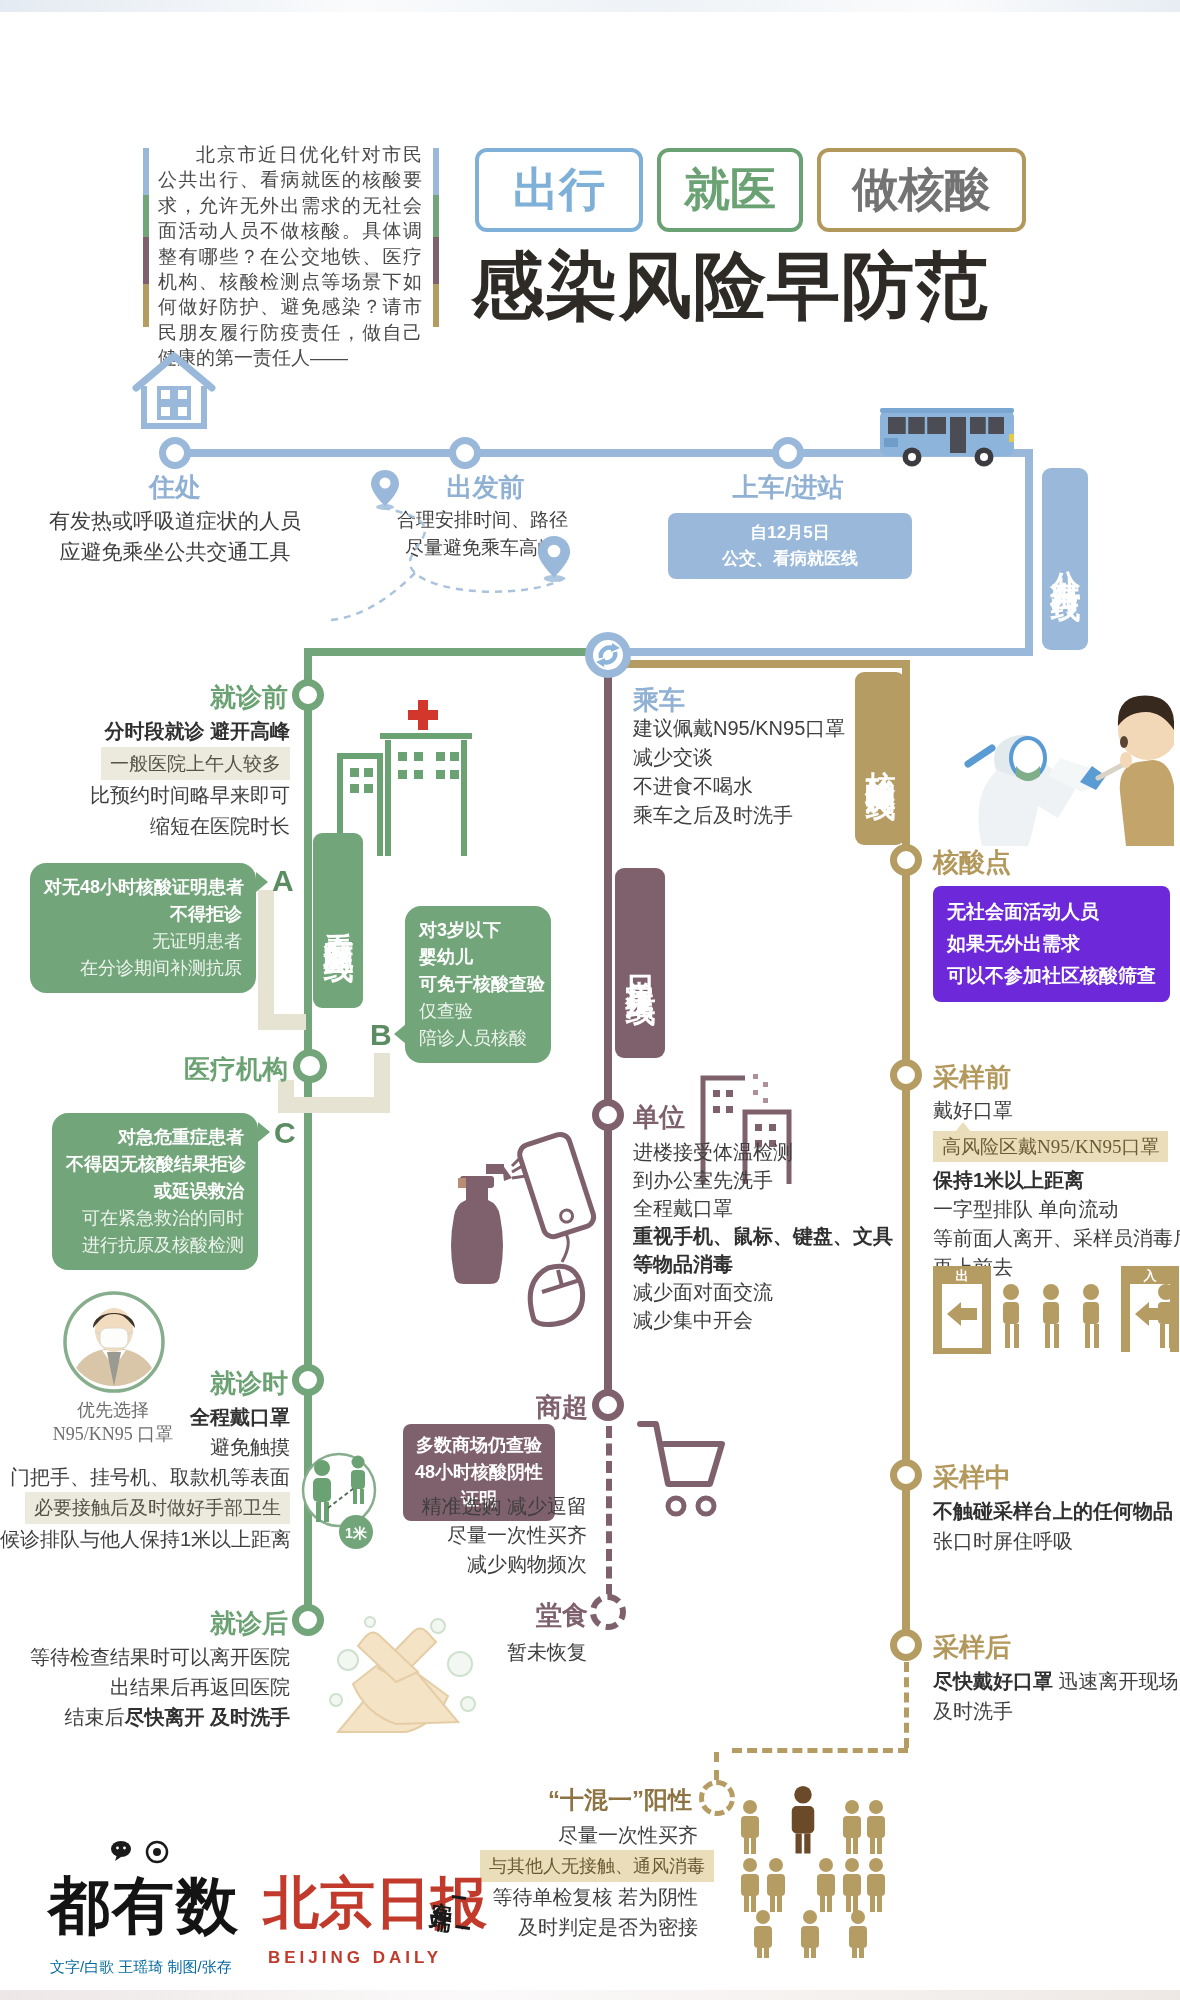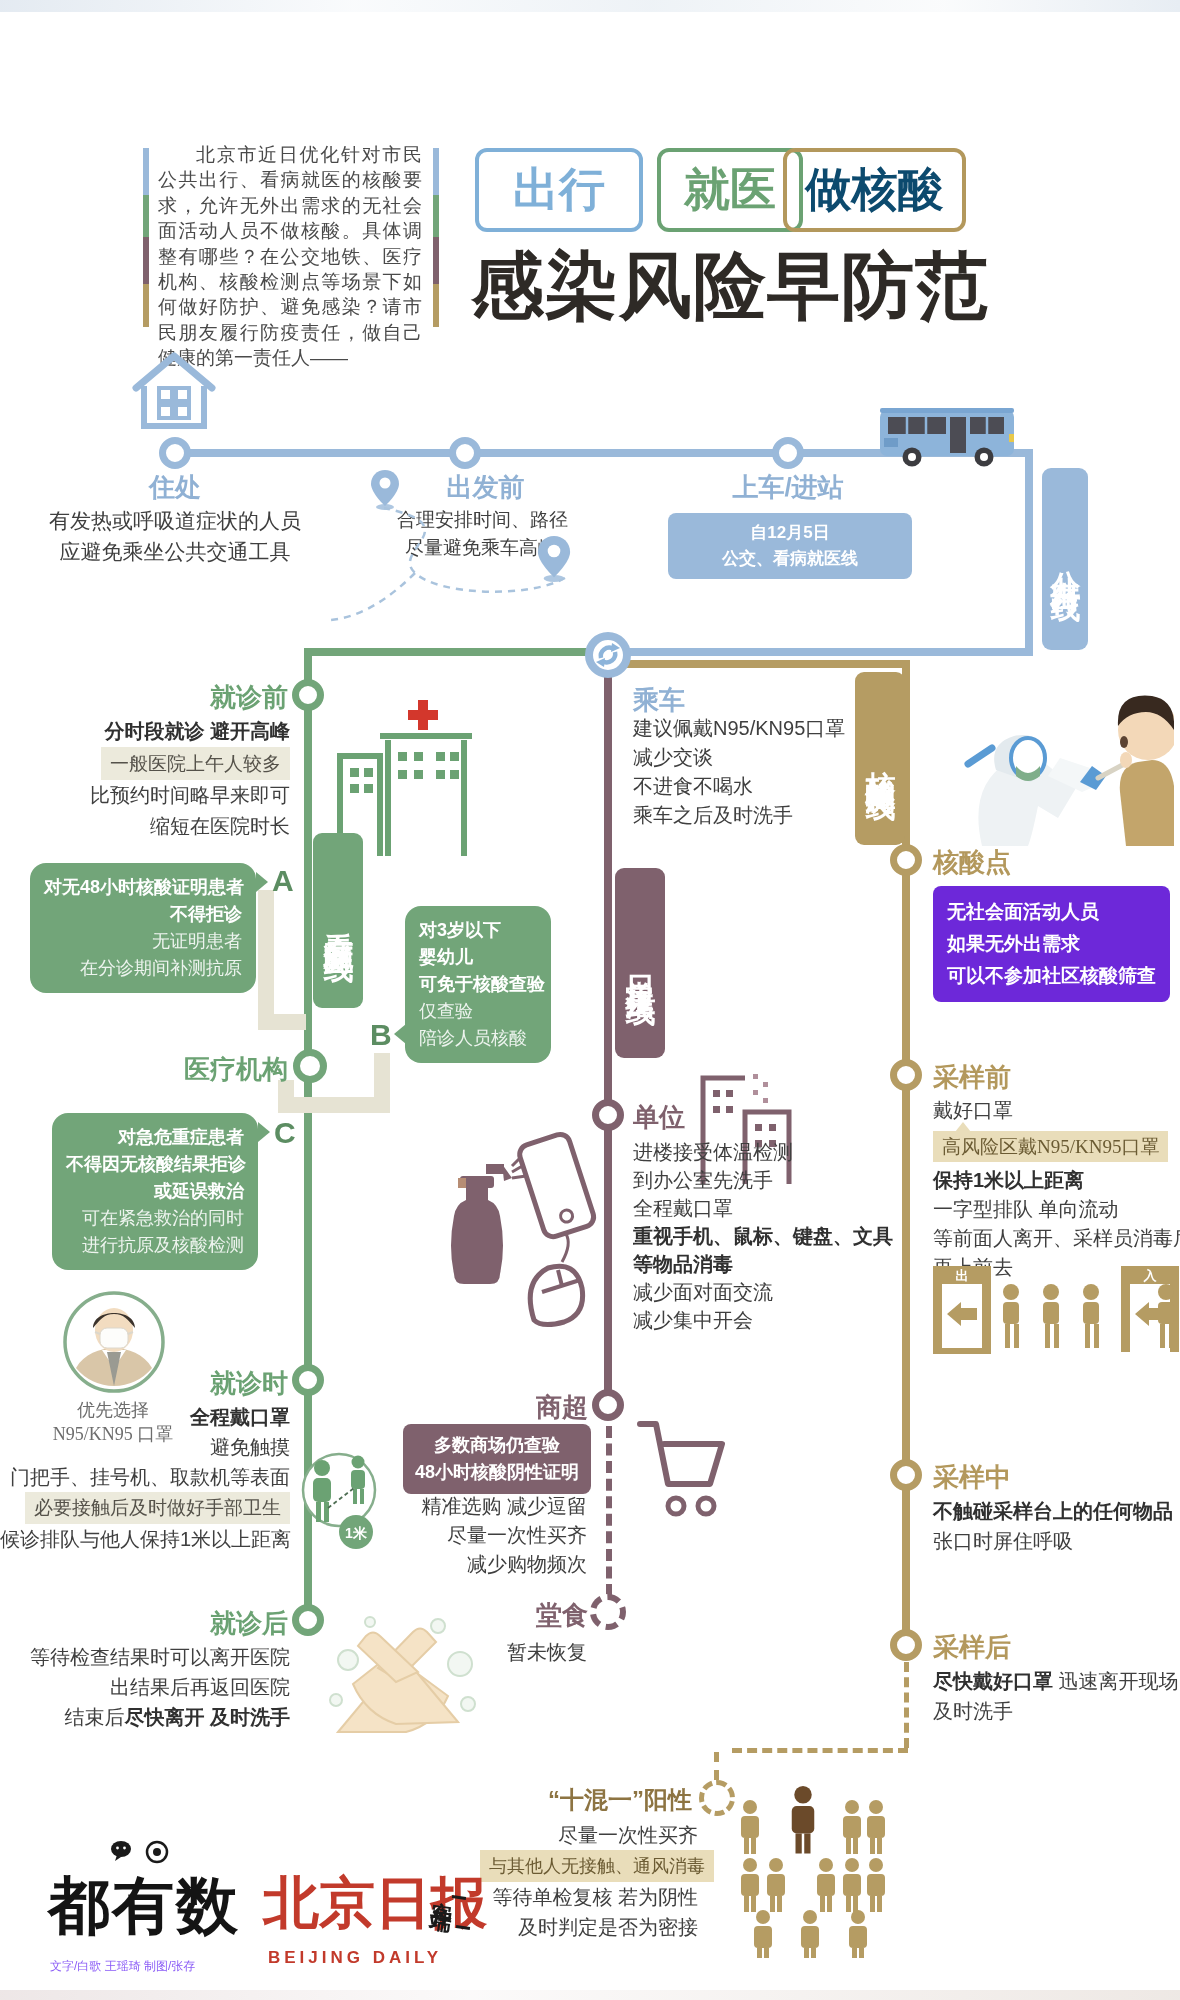--- a/index.html
+++ b/index.html
@@ -48,21 +48,21 @@
   <div class="abs" style="left:143px;top:148px;width:6px;height:179px;background:linear-gradient(#9ab9da 0 26%,#72a579 26% 50%,#7f616d 50% 76%,#b59c63 76% 100%)"></div>
   <div class="abs" style="left:433px;top:148px;width:6px;height:179px;background:linear-gradient(#9ab9da 0 26%,#72a579 26% 50%,#7f616d 50% 76%,#b59c63 76% 100%)"></div>
   <p class="abs" style="left:158px;top:142px;width:264px;margin:0;font-size:19px;line-height:25.4px;color:#4a4a4a;text-align:justify;text-indent:2em">北京市近日优化针对市民公共出行、看病就医的核酸要求，允许无外出需求的无社会面活动人员不做核酸。具体调整有哪些？在公交地铁、医疗机构、核酸检测点等场景下如何做好防护、避免感染？请市民朋友履行防疫责任，做自己健康的第一责任人——</p>
 
   <div class="tag" style="left:475px;top:148px;width:168px;border-color:#7fb0d8;color:#7fb0d8">
     <span>出行</span>
   </div>
   <div class="tag" style="left:657px;top:148px;width:146px;border-color:#6ba273;color:#6ba273">
     <span>就医</span>
   </div>
-  <div class="tag" style="left:783px;top:148px;width:183px;border-color:#b3985c;color:#0c4a6e">
+  <div class="tag" style="left:817px;top:148px;width:209px;border-color:#b3985c;color:#737373">
     <span>做核酸</span>
   </div>
   <div class="abs" style="left:471px;top:238px;font-size:73px;font-weight:900;letter-spacing:1px;color:#2e2a26;white-space:nowrap">感染风险早防范</div>
 
   <div class="line l-blue" style="left:175px;top:449px;width:858px;height:8px"></div>
   <div class="line l-blue" style="left:1025px;top:449px;width:8px;height:207px;border-radius:0 6px 6px 0"></div>
   <div class="line l-blue" style="left:608px;top:648px;width:425px;height:8px"></div>
 
   <div class="line l-green" style="left:308px;top:648px;width:300px;height:8px"></div>
   <div class="line l-green" style="left:304px;top:648px;width:8px;height:976px"></div>
@@ -351,21 +351,21 @@
       <circle cx="112" cy="98" r="6" fill="none" stroke="#7f616d" stroke-width="3"></circle>
     </g>
     <path d="M116 142 q10-18 4-28" fill="none" stroke="#7f616d" stroke-width="3"></path>
     <path d="M88 200 q-12-38 14-52 q28-8 34 20 q4 26-18 34 q-22 6-30-2z" fill="#fff" stroke="#7f616d" stroke-width="5"></path>
     <line x1="96" y1="172" x2="134" y2="160" stroke="#7f616d" stroke-width="4"></line>
     <line x1="112" y1="150" x2="116" y2="166" stroke="#7f616d" stroke-width="4"></line>
   </svg>
 
   <div class="node nm" style="left:592px;top:1389px;width:32px;height:32px"></div>
   <div class="slabel c-mauve" style="left:498px;top:1390px;width:90px;text-align:right">商超</div>
-  <div class="mauvebox" style="left:403px;top:1424px;width:188px">
+  <div class="mauvebox" style="left:403px;top:1424px;width:152px">
     <div>多数商场仍查验</div>
     <div>48小时核酸阴性证明</div>
   </div>
   <div class="txt ra" style="left:395px;top:1492px;width:192px;line-height:29px">
     <div>精准选购 减少逗留</div>
     <div>尽量一次性买齐</div>
     <div>减少购物频次</div>
   </div>
   <svg class="abs" style="left:636px;top:1414px" width="96" height="112" viewBox="0 0 96 112">
     <g fill="none" stroke="#7f616d" stroke-width="6" stroke-linejoin="round" stroke-linecap="round">
@@ -571,21 +571,21 @@
     <ellipse cx="11" cy="9" rx="10" ry="8" fill="#1a1a1a"></ellipse>
     <path d="M7 15 l-2 6 6-4z" fill="#1a1a1a"></path>
     <circle cx="7.5" cy="8" r="1.4" fill="#fff"></circle>
       <circle cx="14.5" cy="8" r="1.4" fill="#fff"></circle>
   </svg>
   <svg class="abs" style="left:144px;top:1840px" width="26" height="24" viewBox="0 0 26 24">
     <circle cx="13" cy="12" r="10" fill="none" stroke="#1a1a1a" stroke-width="2.5"></circle>
     <circle cx="13" cy="12" r="4" fill="#1a1a1a"></circle>
   </svg>
   <div class="abs" style="left:48px;top:1864px;font-family:'Liberation Serif','DejaVu Serif',serif;font-size:62px;font-weight:900;color:#141414;letter-spacing:2px">都有数</div>
-  <div class="abs" style="left:50px;top:1958px;font-size:12px;color:#8b5cf6;white-space:nowrap">文字/白歌 王瑶琦 制图/张存</div>
+  <div class="abs" style="left:50px;top:1958px;font-size:15px;color:#0369a1;white-space:nowrap">文字/白歌 王瑶琦 制图/张存</div>
 
   <div class="abs" style="left:263px;top:1866px;font-family:'Liberation Serif','DejaVu Serif',serif;font-size:56px;font-weight:900;color:#c23a2b;letter-spacing:0px;white-space:nowrap">北京日报</div>
   <div class="abs" style="left:268px;top:1948px;font-size:17px;font-weight:bold;color:#c23a2b;letter-spacing:4px;white-space:nowrap">BEIJING DAILY</div>
   <div class="abs" style="left:430px;top:1884px;writing-mode:vertical-rl;text-orientation:upright;font-family:'Liberation Serif','DejaVu Serif',serif;font-size:22px;font-weight:bold;color:#1a1a1a;letter-spacing:4px;transform:rotate(8deg)">客户端</div>
   <div class="abs" style="left:452px;top:1896px;width:14px;height:3px;background:#1a1a1a;transform:rotate(8deg)"></div>
   <div class="abs" style="left:456px;top:1926px;width:14px;height:3px;background:#1a1a1a;transform:rotate(8deg)"></div>
 
 </div>
 
 </body></html>

